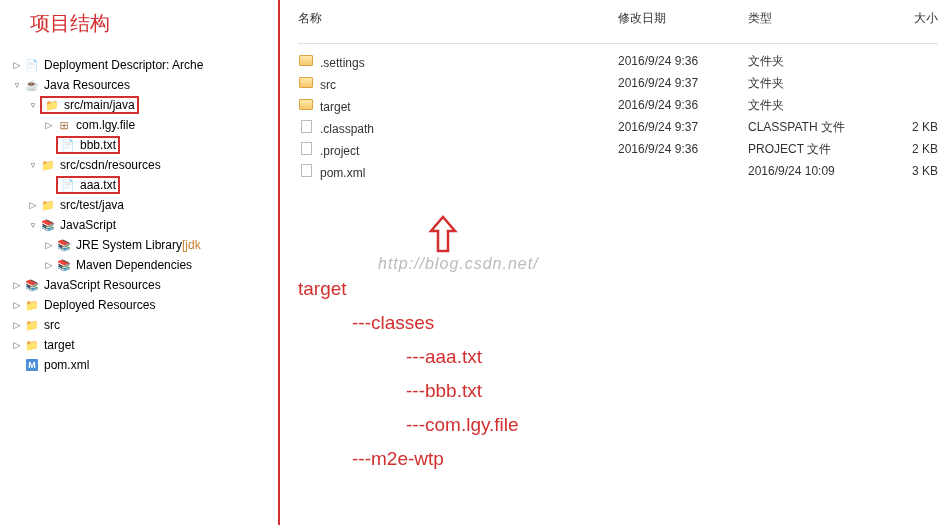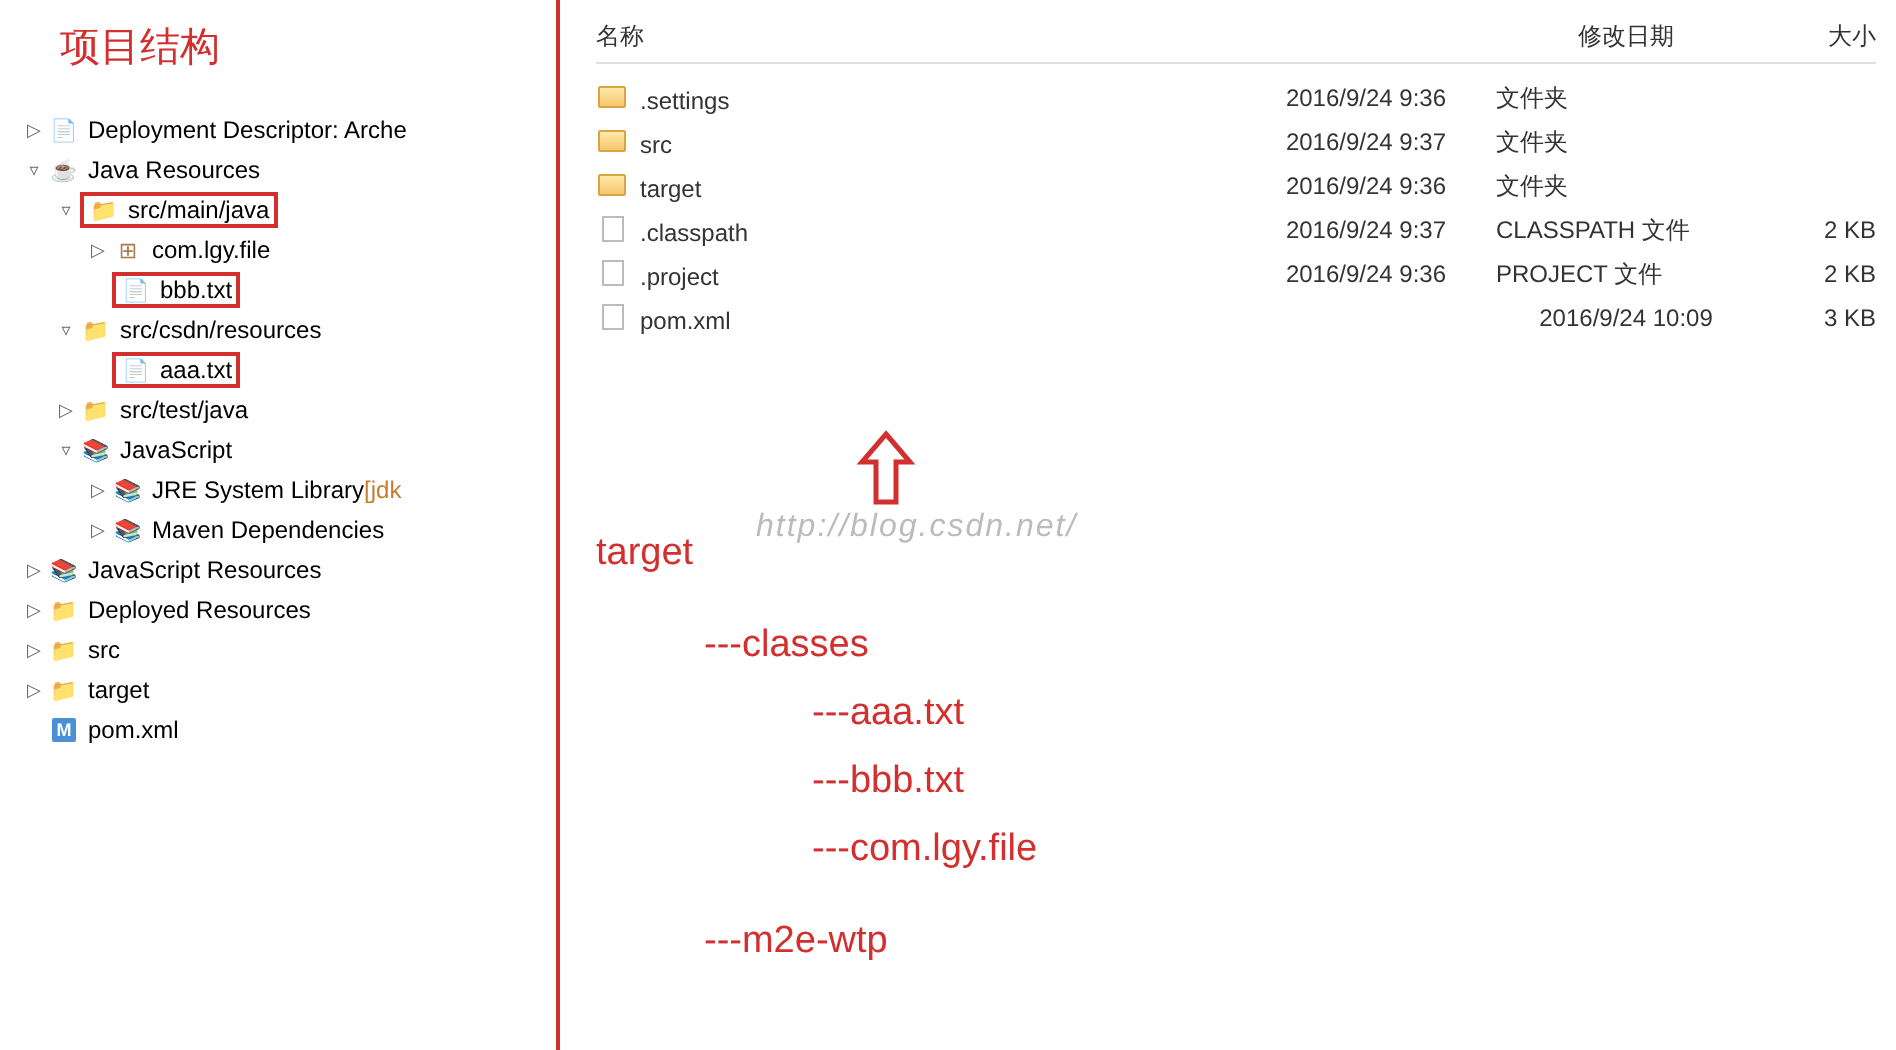--- a/index.html
+++ b/index.html
@@ -19,36 +19,36 @@
 .pkg-ic { color: #a67c52; }
 .file-ic { color: #888; }
 .lib-ic { color: #8b7355; }
 .m-ic { background:#4a90d9; color:#fff; width:12px; height:12px; font-size:9px; font-weight:bold; border-radius:1px; display:inline-flex; align-items:center; justify-content:center; }
 .highlight-box { border: 2px solid #d32f2f; padding: 0 2px; display: inline-flex; align-items: center; height: 18px; }
 
 .ind0 { padding-left: 2px; }
 .ind1 { padding-left: 18px; }
 .ind2 { padding-left: 34px; }
 
-.explorer-header { display: flex; border-bottom: 1px solid #e0e0e0; padding-bottom: 4px; margin-bottom: 6px; color: #333; font-size: 12px; }
+.explorer-header { display: flex; border-bottom: 1px solid #e0e0e0; padding-bottom: 16px; margin-bottom: 6px; color: #333; font-size: 12px; }
 .col-name { flex: 1; }
-.col-date { width: 130px; text-align: center; }
+.col-date { width: 130px; }
 .col-type { width: 130px; }
 .col-size { width: 60px; text-align: right; }
 .explorer-body .row { display: flex; align-items: center; height: 22px; cursor: default; }
 .fe-icon { width: 16px; height: 16px; margin-right: 6px; display:inline-flex; align-items:center; justify-content:center; }
 .folder-y { background: linear-gradient(#ffe9a8,#f5c76e); border:1px solid #d9a441; border-radius:1px; width:14px; height:11px; }
 .file-w { background:#fff; border:1px solid #bbb; width:11px; height:13px; }
 
 .arrow-up { position: absolute; left: 140px; top: 215px; }
 .watermark { position: absolute; left: 90px; top: 255px; color: #bbb; font-size: 16px; font-style: italic; letter-spacing: 1px; }
 
 .target-tree { color: #d32f2f; font-size: 19px; line-height: 34px; margin-top: 90px; margin-left: 0; }
 .t0 { padding-left: 0; }
-.t1 { padding-left: 54px; margin-top: 12px; }
+.t1 { padding-left: 54px; }
 .t2 { padding-left: 108px; }
 
 .decor { color: #c47f2e; }
 </style>
 </head>
 <body>
 
 <div class="container">
   <div class="left-pane">
     <div class="title-red">项目结构</div>
@@ -161,20 +161,21 @@
 
     </div>
   </div>
 
   <div class="divider"></div>
 
   <div class="right-pane">
     <div class="explorer-header">
       <div class="col-name">名称</div>
       <div class="col-date">修改日期</div>
+      <div class="col-type">类型</div>
       <div class="col-size">大小</div>
     </div>
     <div class="explorer-body" id="explorer-body">
         <div class="row">
           <div class="col-name"><span class="fe-icon">
               <span class="folder-y"></span>
             </span><span>.settings</span></div>
           <div class="col-date">2016/9/24 9:36</div>
           <div class="col-type">文件夹</div>
           <div class="col-size"></div>

